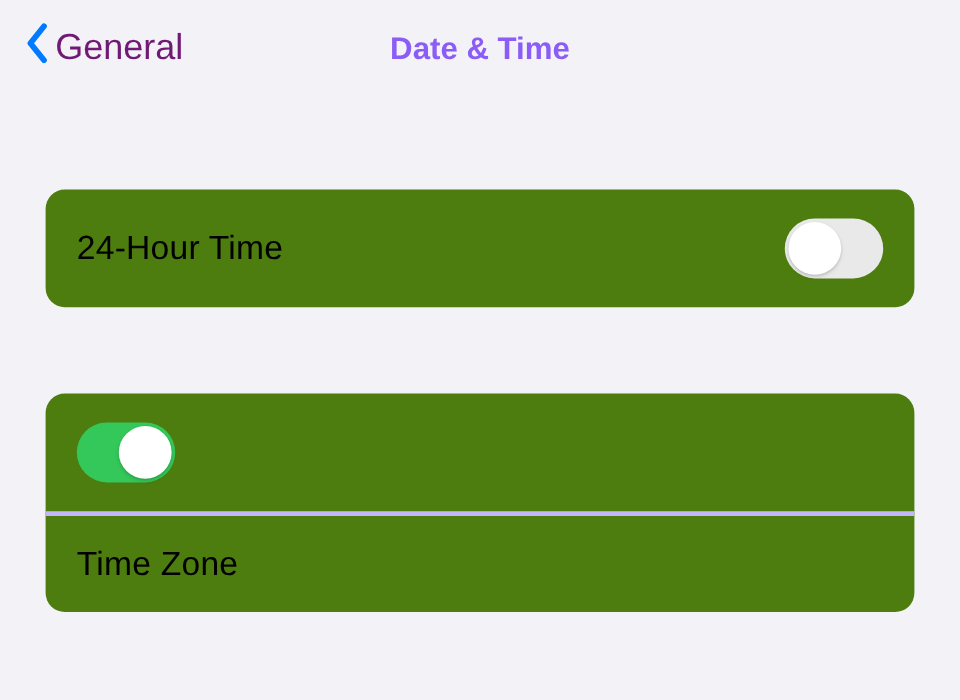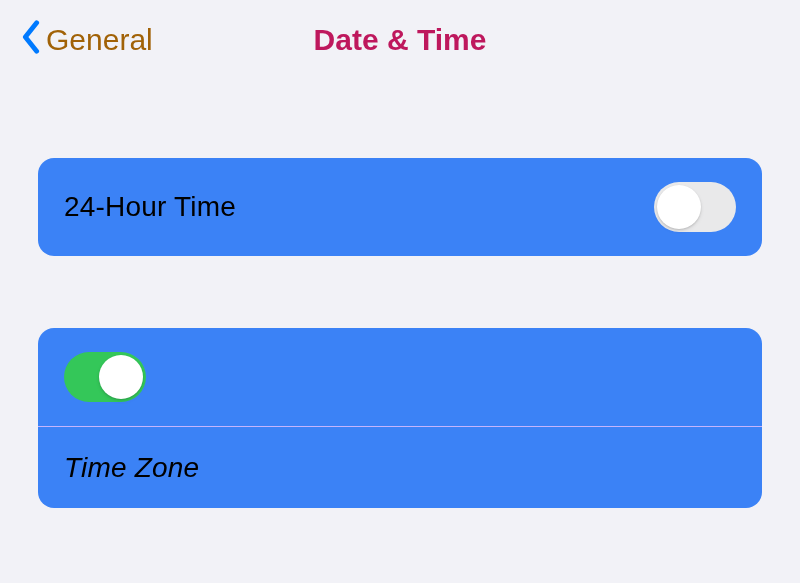--- a/index.html
+++ b/index.html
@@ -14,49 +14,49 @@
       position: relative;
       height: 80px;
       display: flex;
       align-items: center;
       padding: 0 20px;
     }
     .back {
       display: flex;
       align-items: center;
       gap: 4px;
-      color: #a16207;
+      color: #701a75;
       font-size: 30px;
       cursor: pointer;
     }
     .back svg { width: 22px; height: 34px; }
     .title {
       position: absolute;
       left: 50%;
       transform: translateX(-50%);
-      font-size: 30px;
+      font-size: 26px;
       font-weight: 700;
-      color: #be185d;
+      color: #8b5cf6;
     }
     .group {
       margin: 0 38px;
-      background: #3b82f6;
+      background: #4d7c0f;
       border-radius: 16px;
       overflow: hidden;
     }
     .group.first { margin-top: 78px; }
     .group.second { margin-top: 72px; }
     .row {
       display: flex;
       align-items: center;
       justify-content: space-between;
       padding: 24px 26px;
       min-height: 82px;
     }
-    .row + .row { border-top: 1px solid #c4b5fd; font-style: italic; }
+    .row + .row { border-top: 4px solid #c4b5fd; }
     .row-label {
       font-size: 28px;
       color: #000;
       letter-spacing: 0.2px;
     }
     .toggle {
       width: 82px;
       height: 50px;
       border-radius: 26px;
       position: relative;

